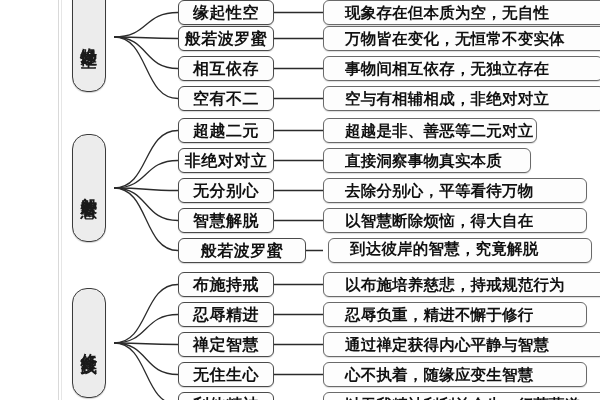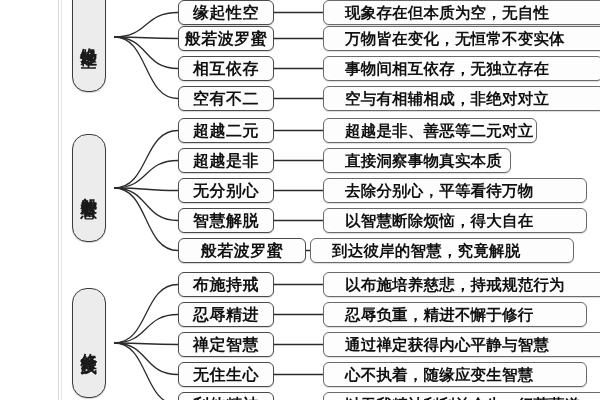--- a/index.html
+++ b/index.html
@@ -146,41 +146,41 @@
       <div class="root-node" style="left: 24px; top: 134px; height: 108px;">
         <div class="vtext">般若智慧</div>
       </div>
       <div class="topic" style="left: 130px; top: 118px; width: 96px;">
         <span>超越二元</span>
       </div>
       <div class="detail" style="left: 275px; top: 118px; width: 214px;">
         <span>超越是非、善恶等二元对立</span>
       </div>
       <div class="topic" style="left: 130px; top: 148px; width: 96px;">
-        <span>超越是非</span>
-      </div>
-      <div class="detail" style="left: 275px; top: 148px; width: 188px;">
+        <span>非绝对对立</span>
+      </div>
+      <div class="detail" style="left: 275px; top: 148px; width: 208px;">
         <span>直接洞察事物真实本质</span>
       </div>
       <div class="topic" style="left: 130px; top: 178px; width: 96px;">
         <span>无分别心</span>
       </div>
       <div class="detail" style="left: 275px; top: 178px; width: 264px;">
         <span>去除分别心，平等看待万物</span>
       </div>
       <div class="topic" style="left: 130px; top: 208px; width: 96px;">
         <span>智慧解脱</span>
       </div>
       <div class="detail" style="left: 275px; top: 208px; width: 264px;">
         <span>以智慧断除烦恼，得大自在</span>
       </div>
       <div class="topic" style="left: 130px; top: 238px; width: 128px;">
         <span>般若波罗蜜</span>
       </div>
-      <div class="detail" style="left: 262px; top: 238px; width: 264px;">
+      <div class="detail" style="left: 280px; top: 238px; width: 264px; font-family: Liberation Mono, monospace;">
         <span>到达彼岸的智慧，究竟解脱</span>
       </div>
       <div class="root-node" style="left: 24px; top: 288px; height: 110px;">
         <div class="vtext">修行实践</div>
       </div>
       <div class="topic" style="left: 130px; top: 272px; width: 96px;">
         <span>布施持戒</span>
       </div>
       <div class="detail" style="left: 275px; top: 272px; width: 300px;">
         <span>以布施培养慈悲，持戒规范行为</span>

